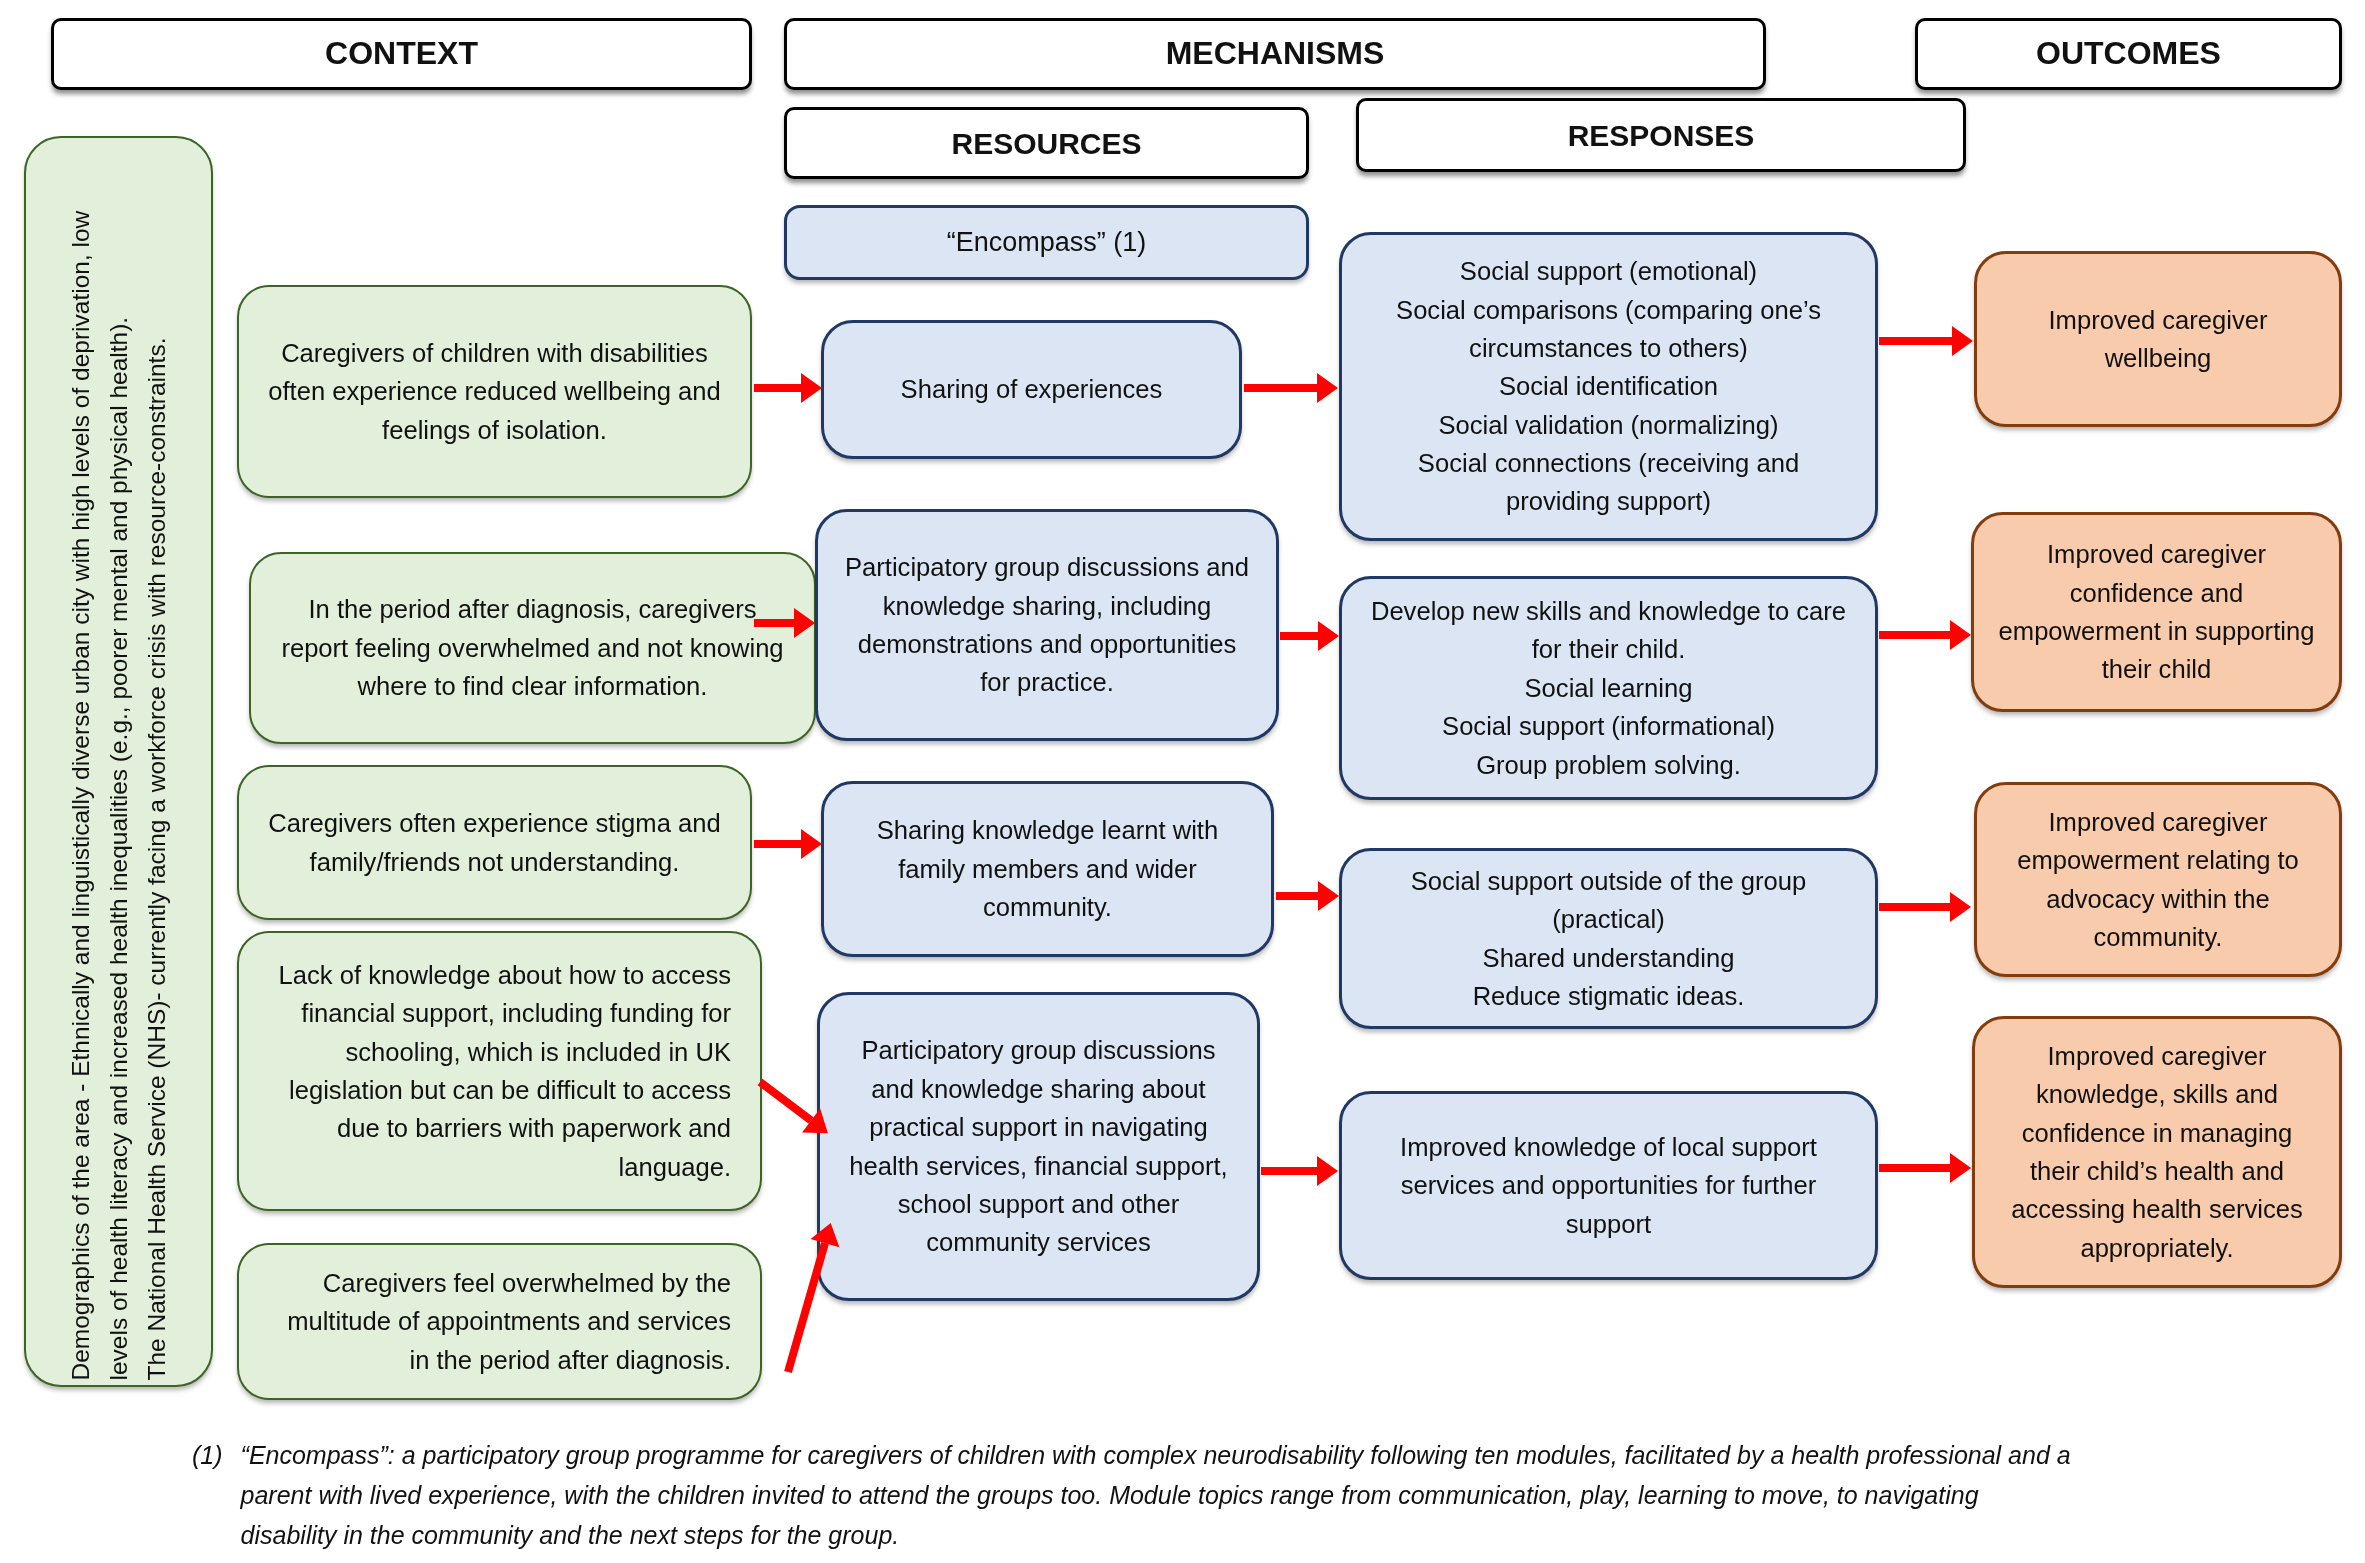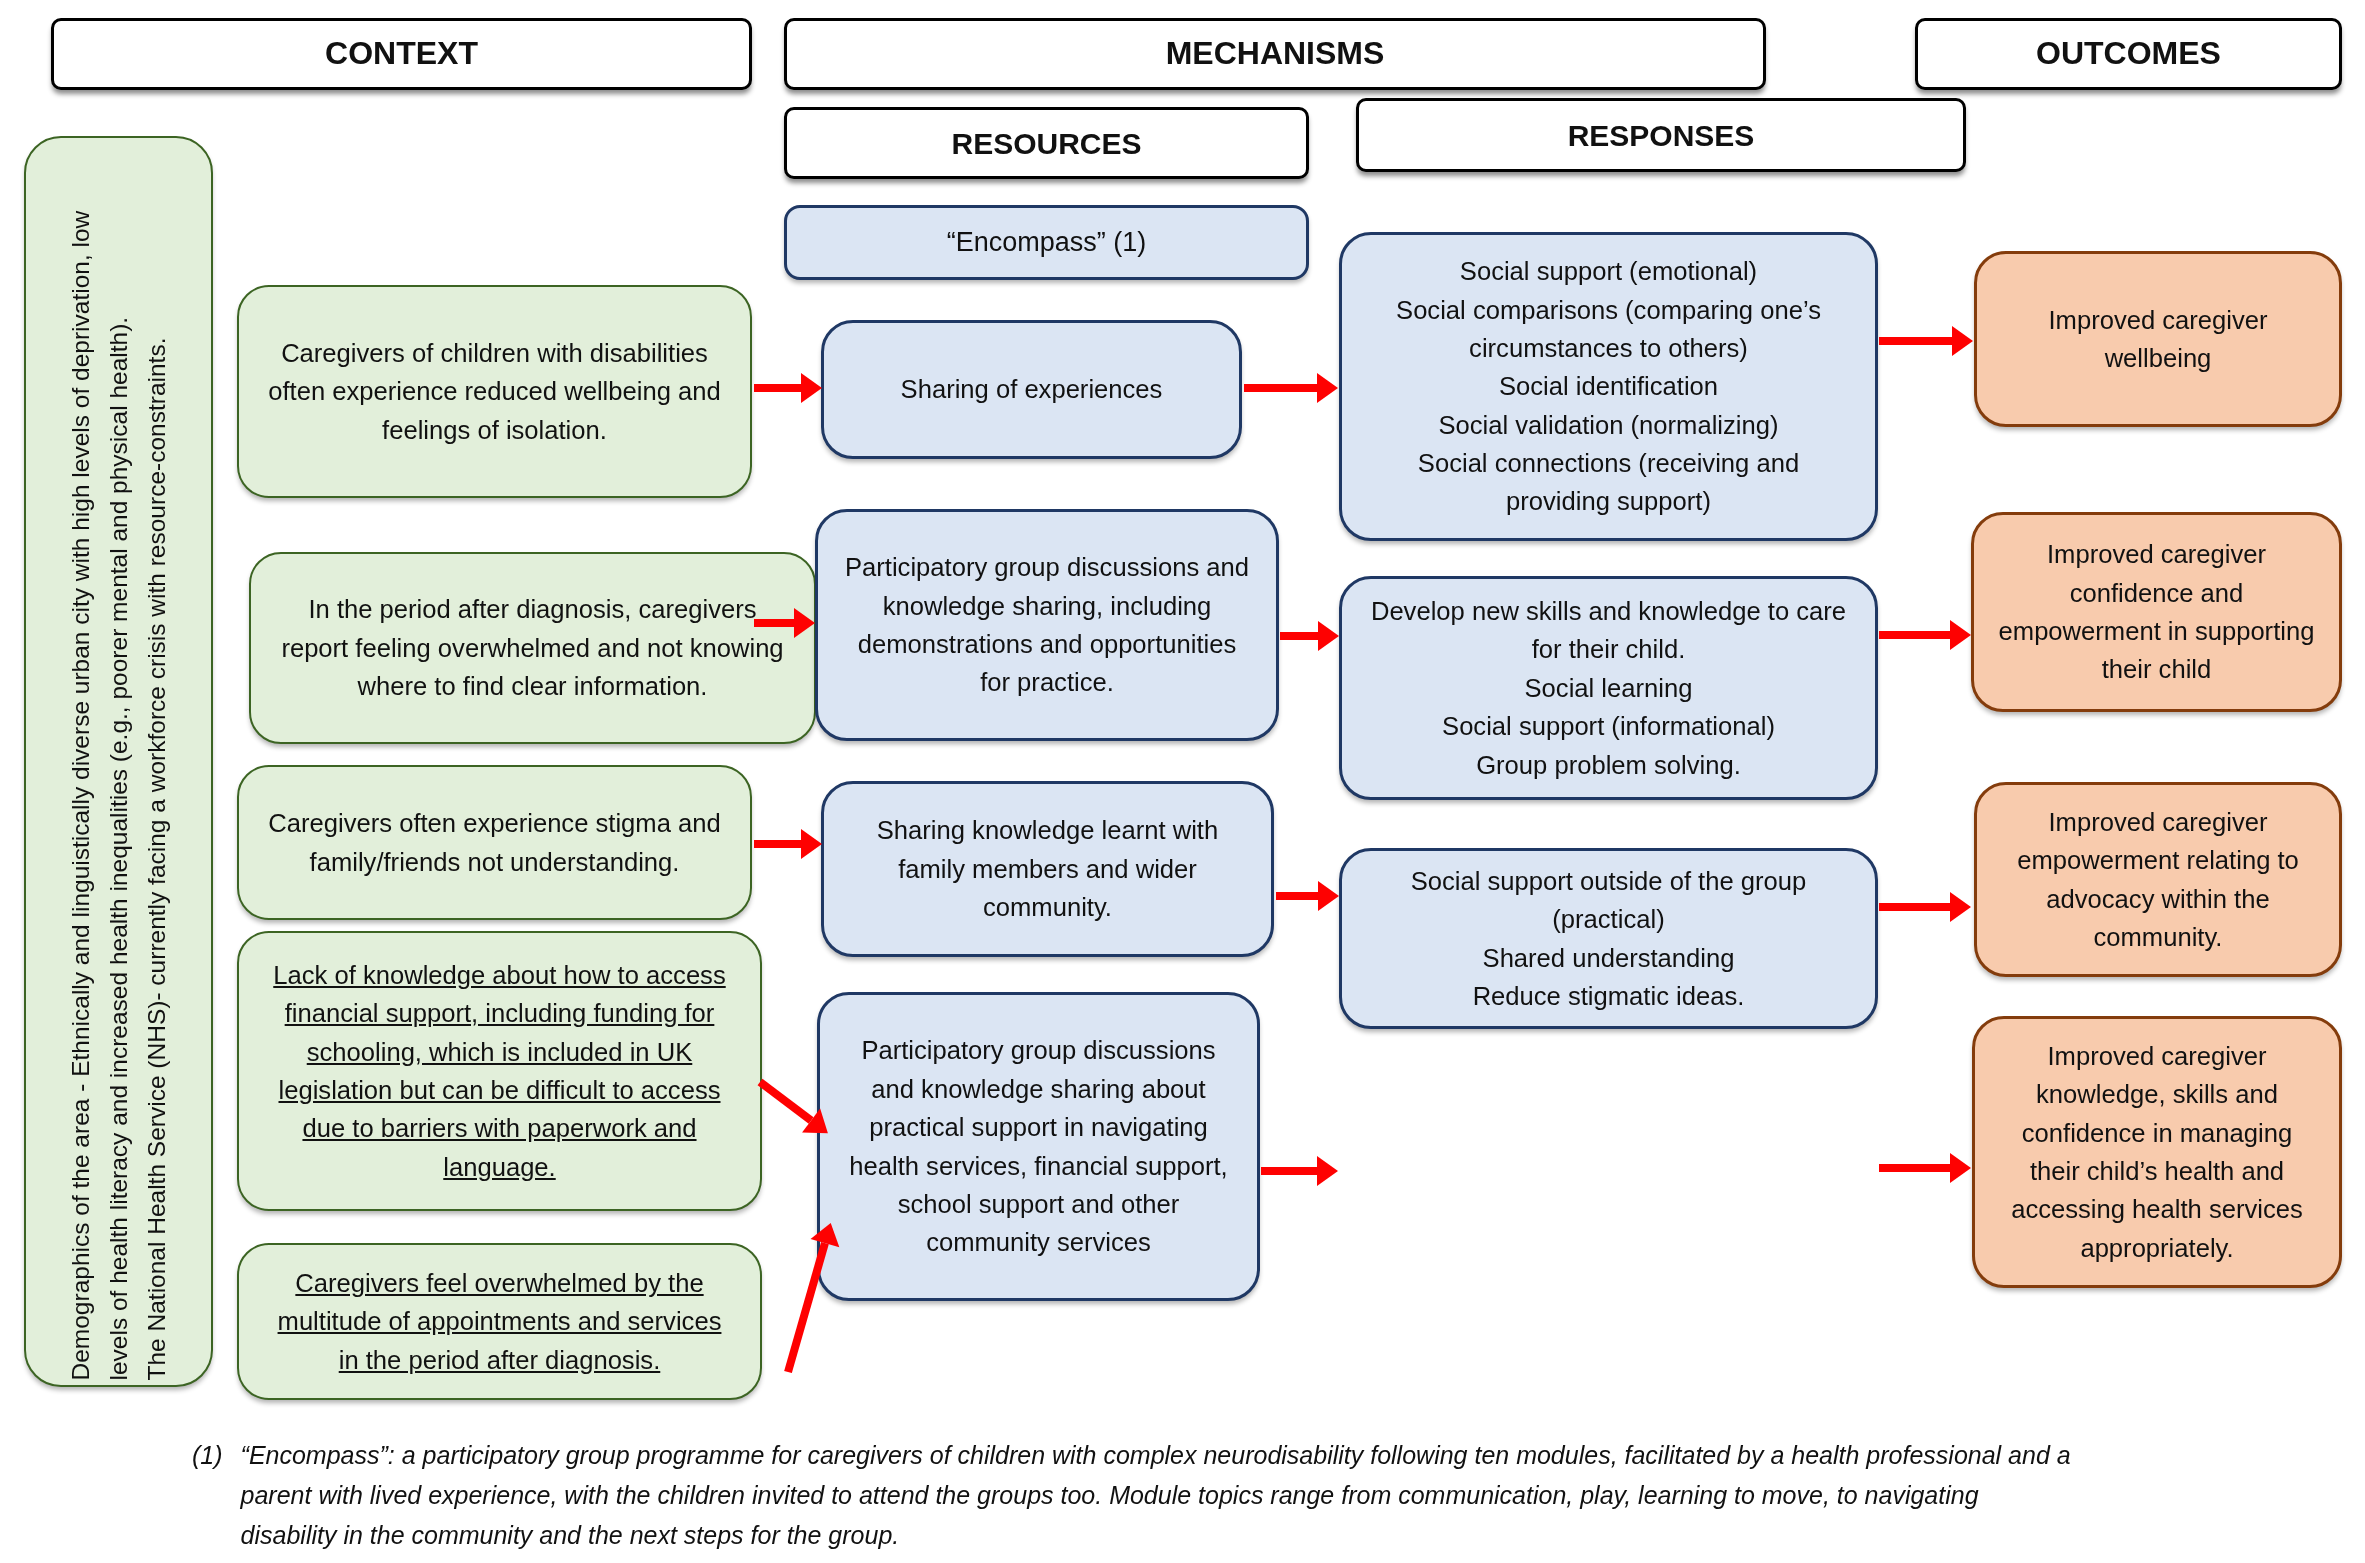--- a/index.html
+++ b/index.html
@@ -17,21 +17,21 @@
     box-sizing:border-box;
     border-radius:32px;
   }
   .txt{
     white-space:pre-line;
     font-size:25.6px;line-height:1.5;
     padding:10.7px 21.3px;
     width:100%;
   }
   .center .txt{text-align:center;}
-  .left .txt{text-align:center;padding:10.7px 29px;text-decoration:underline;}
+  .left .txt{text-align:right;padding:10.7px 29px;}
   .hdr{
     background:var(--header-fill,#fff);
     border:3.7px solid var(--header-border,#000);
     border-radius:10px;
     box-shadow:0 4.8px 5.3px -1.6px rgba(0,0,0,0.45);
   }
   .hdr .txt{font-size:32px;font-weight:bold;text-align:center;line-height:1.1;padding:5.3px;}
   .sub .txt{font-size:30px;}
   .green{
     background:var(--context-fill,#e2efda);
@@ -149,20 +149,23 @@
     <div class="txt">Develop new skills and knowledge to care for their child.
 Social learning
 Social support (informational)
 Group problem solving.</div>
   </div>
   <div class="box blue center" style="left:1339px;top:848px;width:539px;height:181px;">
     <div class="txt">Social support outside of the group (practical)
 Shared understanding
 Reduce stigmatic ideas.</div>
   </div>
+  <div class="box blue center" style="left:1339px;top:1091px;width:539px;height:189px;">
+    <div class="txt">Improved knowledge of local support services and opportunities for further support</div>
+  </div>
 
   <div class="box orange center" style="left:1974px;top:251px;width:368px;height:176px;">
     <div class="txt">Improved caregiver wellbeing</div>
   </div>
   <div class="box orange center" style="left:1971px;top:512px;width:371px;height:200px;">
     <div class="txt">Improved caregiver confidence and empowerment in supporting their child</div>
   </div>
   <div class="box orange center" style="left:1974px;top:782px;width:368px;height:195px;">
     <div class="txt">Improved caregiver empowerment relating to advocacy within the community.</div>
   </div>

